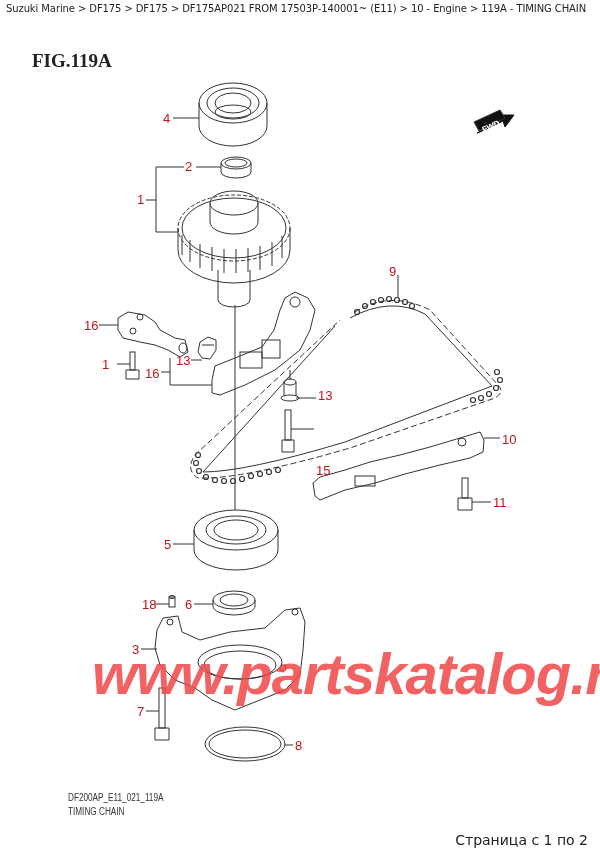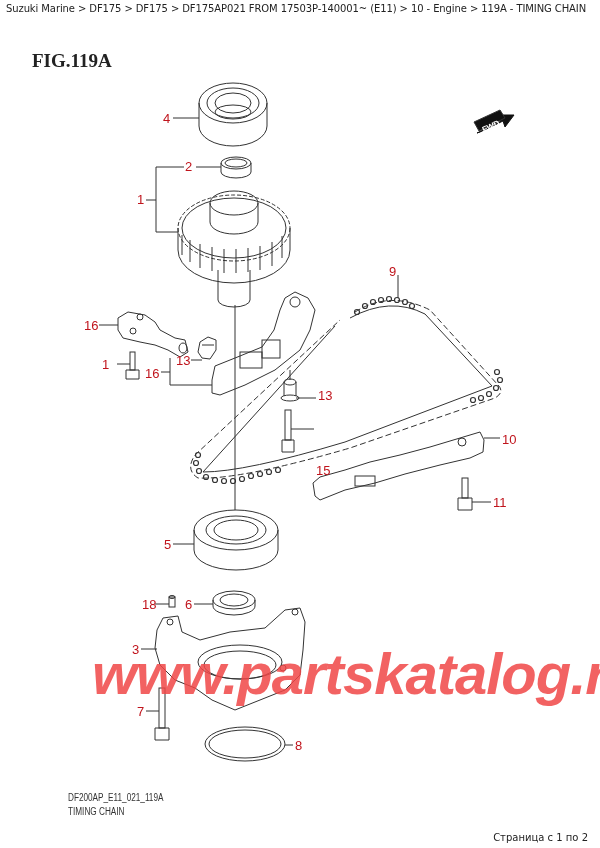--- a/index.html
+++ b/index.html
@@ -3,21 +3,21 @@
 <meta charset="utf-8">
 <style>
   html, body { margin:0; padding:0; background:#ffffff; }
   body { width:600px; height:848px; position:relative; overflow:hidden; font-family:"DejaVu Sans", sans-serif; }
   .breadcrumb { position:absolute; left:6px; top:3px; font-size:10px; color:#222; white-space:nowrap; letter-spacing:-0.1px;text-align:center; }
   .fig-title { position:absolute; left:32px; top:50px; font-size:19px; font-weight:bold; color:#222; font-family:Liberation Serif, serif; }
   .diagram { position:absolute; left:0; top:0; width:600px; height:848px; }
   .callout { position:absolute; font-size:13px; color:#c0141c; font-family:"Liberation Sans", sans-serif; line-height:1; }
   .footer-code { position:absolute; left:68px; top:792px; font-size:10px; color:#333; font-family:"Liberation Sans", sans-serif; transform:scaleX(0.82); transform-origin:left; }
   .footer-name { position:absolute; left:68px; top:806px; font-size:10px; color:#333; font-family:"Liberation Sans", sans-serif; transform:scaleX(0.82); transform-origin:left; }
-  .page-indicator { position:absolute; right:12px; top:832px; font-size:10px; color:#222; }
+  .page-indicator { position:absolute; right:12px; top:832px; font-size:14px; color:#222; }
   .watermark { position:absolute; left:92px; top:640px; font-size:58px; font-weight:bold; font-style:italic; color:rgba(240,70,70,0.85); font-family:"Liberation Sans", sans-serif; letter-spacing:-1px; pointer-events:none; white-space:nowrap; }
 </style>
 </head>
 <body>
 
 <div class="breadcrumb">Suzuki Marine &gt; DF175 &gt; DF175 &gt; DF175AP021 FROM 17503P-140001~ (E11) &gt; 10 - Engine &gt; 119A - TIMING CHAIN</div>
 <div class="fig-title">FIG.119A</div>
 
 <svg class="diagram" viewBox="0 0 600 848" xmlns="http://www.w3.org/2000/svg" fill="none" stroke="#333" stroke-width="1">
 

